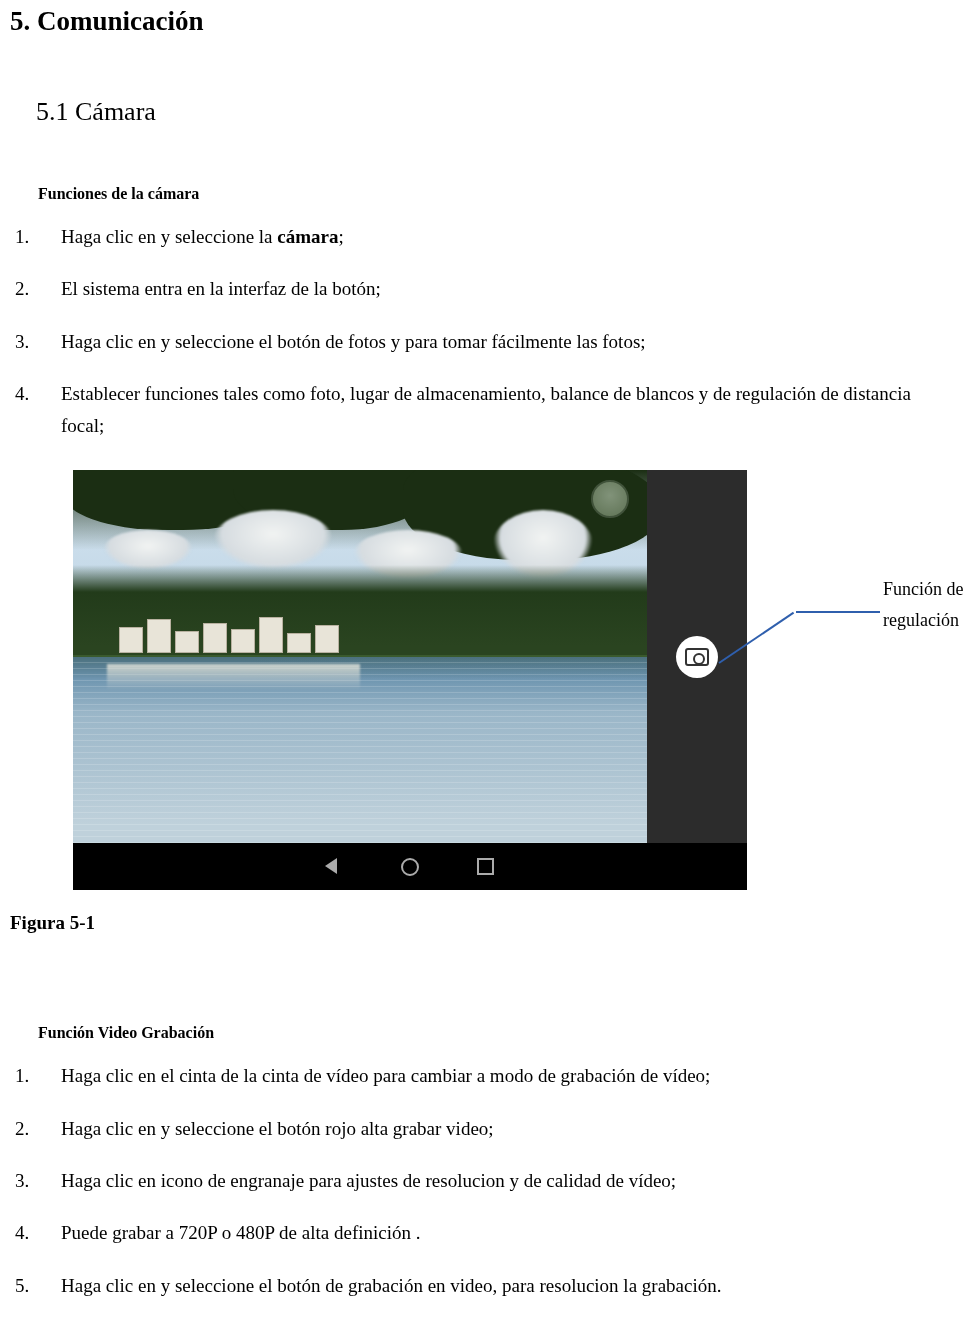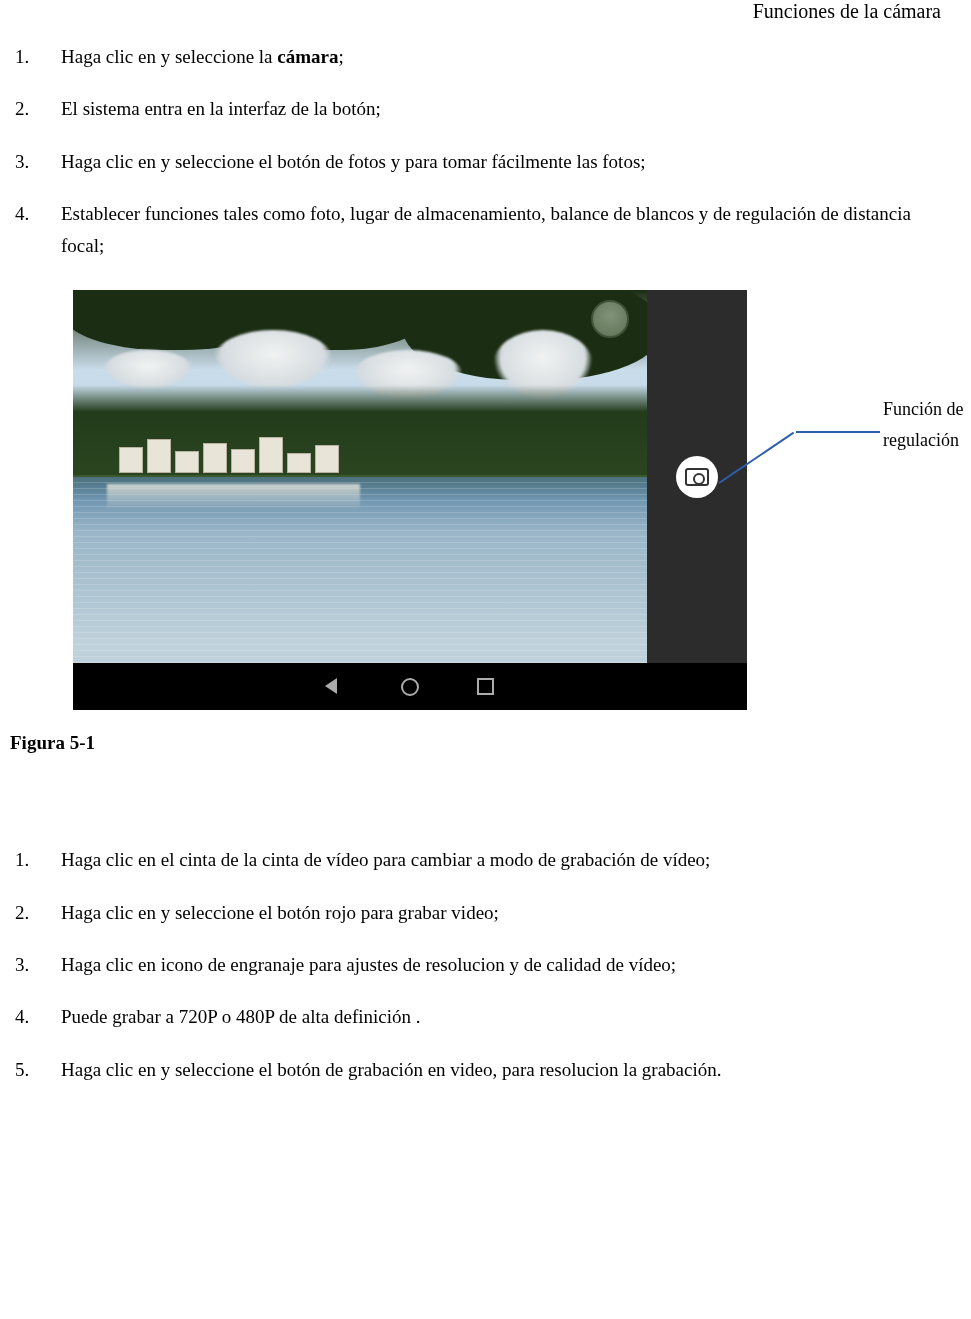--- a/index.html
+++ b/index.html
@@ -25,24 +25,23 @@
   .h2 {
     font-size: 26px;
     font-weight: normal;
     margin: 0 0 58px 26px;
   }
   .block {
     margin-left: 28px;
     margin-right: 20px;
   }
   .h3 {
-    font-size: 20px;
-    font-weight: normal;
+    font-size: 16px;
+    font-weight: bold;
     margin: 0 0 18px 0;
-    text-align: right;
   }
   ol.steps {
     list-style: decimal;
     padding-left: 0;
     margin: 0 0 24px 0;
   }
   ol.steps > li {
     margin: 0 0 20px -4px;
     padding-left: 27px;
     line-height: 1.7;
@@ -214,20 +213,22 @@
     text-align: left;
     margin: 0 0 90px 0;
     width: 808px;
   }
 </style>
 </head>
 <body>
 
 <div class="page">
 
+  <div class="h1">5. Comunicación</div>
+  <div class="h2">5.1 Cámara</div>
 
   <div class="block">
     <div class="h3">Funciones de la cámara</div>
     <ol class="steps">
       <li>
         <span>Haga clic en y seleccione la </span><span class="bold">cámara</span><span>;</span>
       </li>
       <li><span>El sistema entra en la interfaz de la botón;</span></li>
       <li><span>Haga clic en y seleccione el botón de fotos y para tomar fácilmente las fotos;</span></li>
       <li><span>Establecer funciones tales como foto, lugar de almacenamiento, balance de blancos y de regulación de distancia focal;</span></li>
@@ -288,22 +289,23 @@
     <div class="callout-line seg2"></div>
     <div class="callout">
       <span>Función de</span><br>
       <span>regulación</span>
     </div>
   </div>
 
   <div class="fig-caption">Figura 5-1</div>
 
   <div class="block">
+    <div class="h3">Función Video Grabación</div>
     <ol class="steps">
       <li><span>Haga clic en el cinta de la cinta de vídeo para cambiar a modo de grabación de vídeo;</span></li>
-      <li><span>Haga clic en y seleccione el botón rojo para grabar video;</span></li>
+      <li><span>Haga clic en y seleccione el botón rojo alta grabar video;</span></li>
       <li><span>Haga clic en icono de engranaje para ajustes de resolucion y de calidad de vídeo;</span></li>
       <li><span>Puede grabar a 720P o 480P de alta definición .</span></li>
       <li><span>Haga clic en y seleccione el botón de grabación en video, para resolucion la grabación.</span></li>
     </ol>
   </div>
 
 </div>
 
 </body></html>

